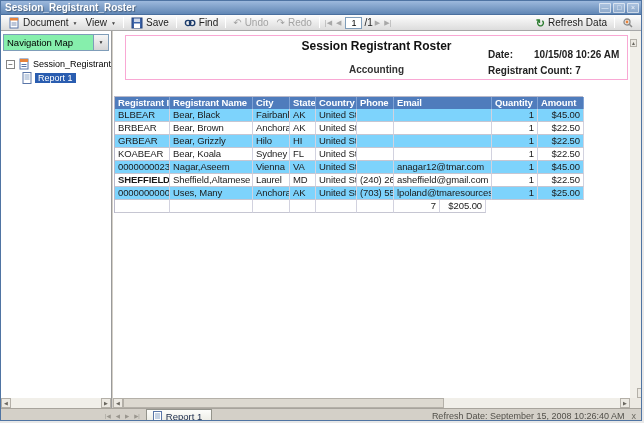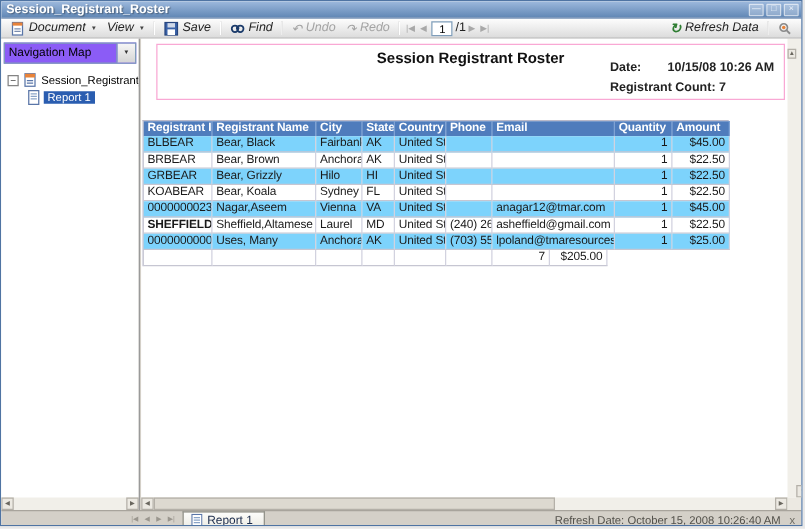--- a/index.html
+++ b/index.html
@@ -16,37 +16,37 @@
     text-shadow:1px 1px 1px rgba(0,0,0,.35); white-space:nowrap; }
   .winbtns{ position:absolute; right:2px; top:2px; display:flex; gap:2px; }
   .winbtn{ width:12px; height:10px; background:rgba(255,255,255,.25);
     border:1px solid rgba(255,255,255,.55); color:#eef4fb; font-size:7px;
     line-height:8px; text-align:center; border-radius:1px; }
   
   .toolbar{ position:absolute; top:14px; left:0; right:0; height:16px;
     background:linear-gradient(to bottom,#fdfdfd,#dcdcdc);
     border-bottom:1px solid #a7a7a7; display:flex; align-items:center;
     padding:0 3px; font-size:10px; color:#222; white-space:nowrap; }
-  .tbtn{ display:flex; align-items:center; gap:3px; padding:0 4px; height:14px;font-style:italic; }
+  .tbtn{ display:flex; align-items:center; gap:3px; padding:0 4px; height:14px; }
   .caret{ font-size:5px; color:#444; margin-left:1px; }
   .sep{ width:1px; height:11px; background:#a9a9a9; border-right:1px solid #fff; margin:0 3px; }
   .disabled{ color:#a3a3a3; }
   .navglyph{ font-size:7px; color:#a8a8a8; padding:0 2px; }
   .pageinput{ width:17px; height:12px; font-size:9px; border:1px solid #7f9db9;
     text-align:center; font-family:"Liberation Sans",sans-serif; margin:0 2px; }
   .tspacer{ flex:1; }
   .icon12{ width:12px; height:12px; display:inline-block; }
   .refresh-glyph{ font-size:11px; color:#2e7d32; font-weight:bold; line-height:12px; }
   
   .workspace{ position:absolute; top:30px; left:0; right:0; height:377px; background:#fff; }
   .sidebar{ position:absolute; left:0; top:0; width:110px; height:367px;
     background:#fff; overflow:hidden; }
   .splitter{ position:absolute; left:110px; top:0; width:2px; height:377px;
     background:#d4d0c8; border-left:1px solid #9a9a9a; }
-  .navdrop{ margin:3px 2px; height:17px; border:1px solid #7f9db9; background:#8b5cf6;
+  .navdrop{ margin:3px 2px; height:17px; border:1px solid #7f9db9; background:#86efac;
     display:flex; align-items:stretch; }
   .navdrop-label{ flex:1; font-size:9.5px; line-height:15px; padding-left:3px;
     overflow:hidden; white-space:nowrap; }
   .navdrop-btn{ width:15px; background:linear-gradient(to bottom,#f6f6f6,#d5d5d5);
     border-left:1px solid #7f9db9; font-size:5px; color:#333; text-align:center;
     line-height:15px; }
   .tree{ margin-top:6px; }
   .treerow{ display:flex; align-items:center; gap:3px; padding:1px 2px 1px 5px;
     font-size:9px; white-space:nowrap; overflow:hidden; }
   .treerow.child{ padding-left:21px; }
@@ -224,20 +224,21 @@
         <div class="rep-right">
           <div class="rep-daterow">
             <span>Date:</span>
             <span>10/15/08 10:26 AM</span>
           </div>
           <div class="rep-countrow">
             <span>Registrant Count:</span>
             <span>7</span>
           </div>
         </div>
+        <div class="rep-sub">Accounting</div>
       </div>
 
       <div class="report-table">
         <div class="tr">
             <div class="th c0">Registrant ID</div>
             <div class="th c1">Registrant Name</div>
             <div class="th c2">City</div>
             <div class="th c3">State</div>
             <div class="th c4">Country</div>
             <div class="th c5">Phone</div>
@@ -360,17 +361,17 @@
     <span class="tab">
       <svg width="9" height="11" viewBox="0 0 9 11">
         <rect x="0.5" y="0.5" width="8" height="10" fill="#fff" stroke="#5a76a8"></rect>
         <line x1="2" y1="3" x2="7" y2="3" stroke="#8aa4c8"></line>
         <line x1="2" y1="5" x2="7" y2="5" stroke="#8aa4c8"></line>
         <line x1="2" y1="7" x2="7" y2="7" stroke="#8aa4c8"></line>
       </svg>
       <span>Report 1</span>
     </span>
     <span class="spacer"></span>
-    <span class="status">Refresh Date: October 15, 2008 10:26:40 AM</span>
+    <span class="status">Refresh Date: September 15, 2008 10:26:40 AM</span>
     <span class="status-x">x</span>
   </div>
 
 </div>
 
 </body></html>

